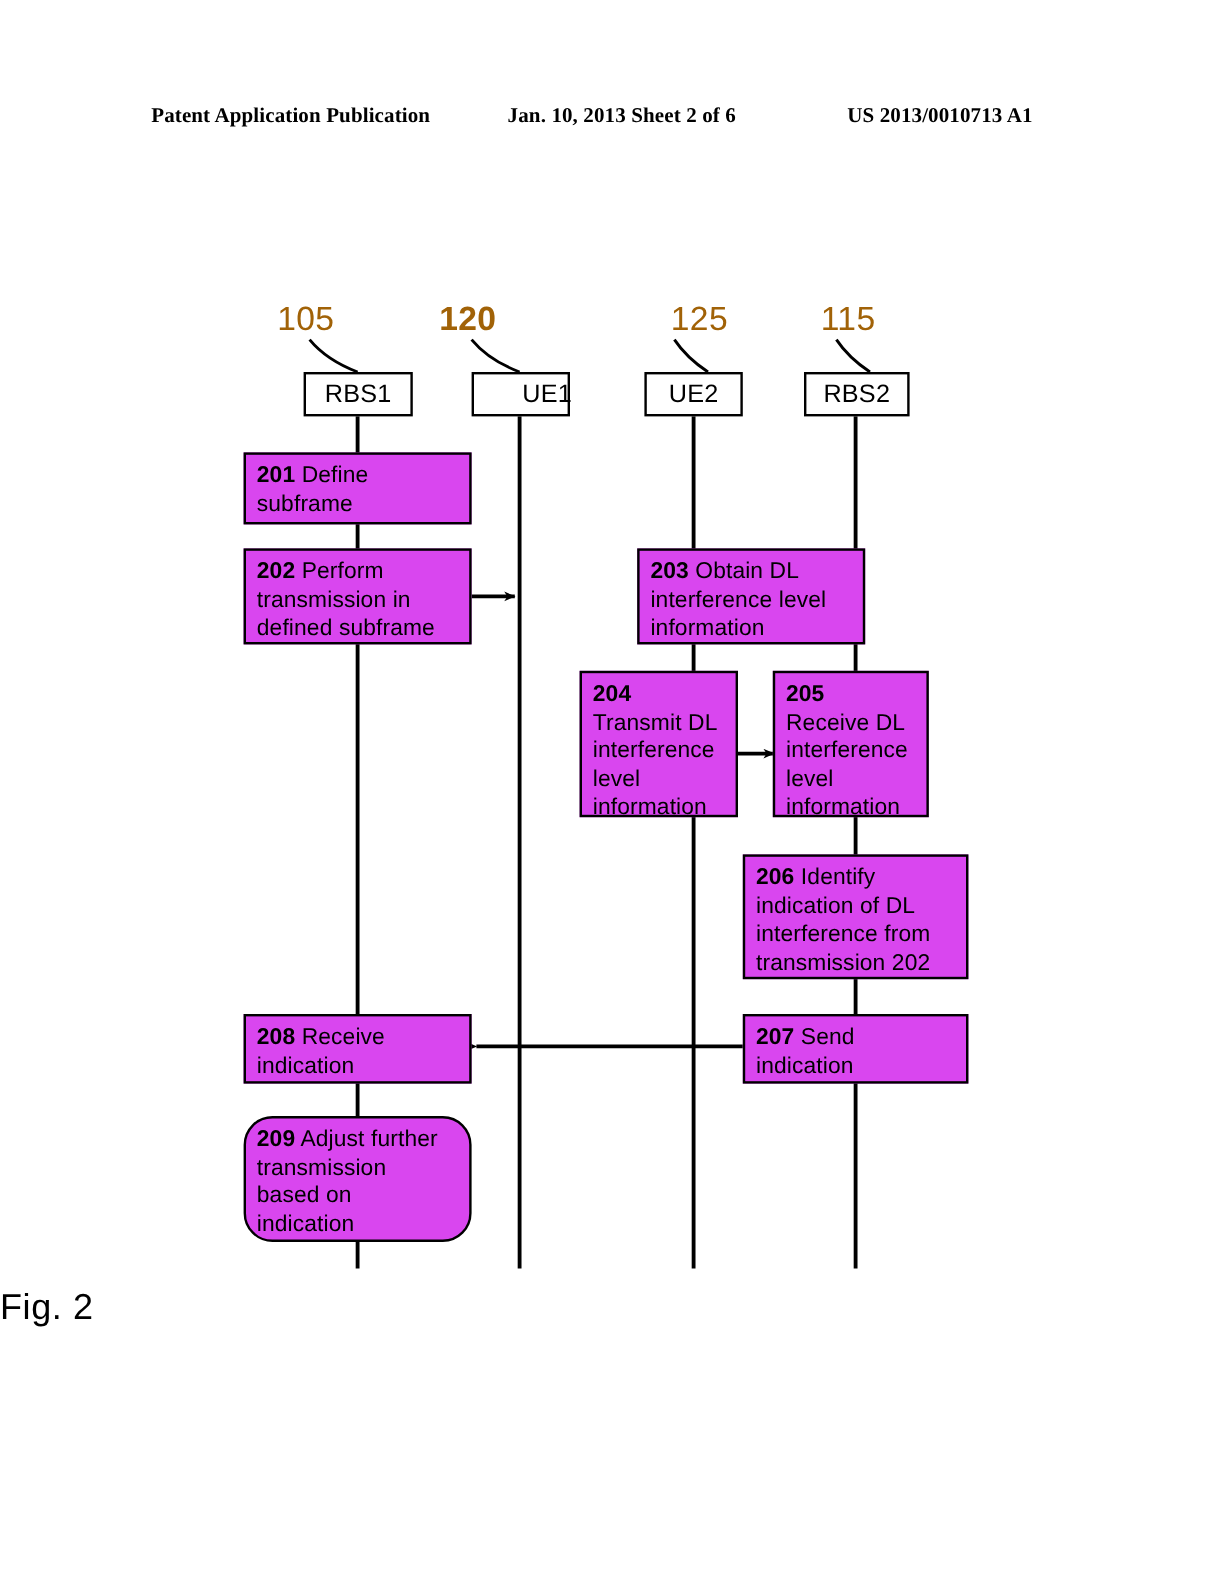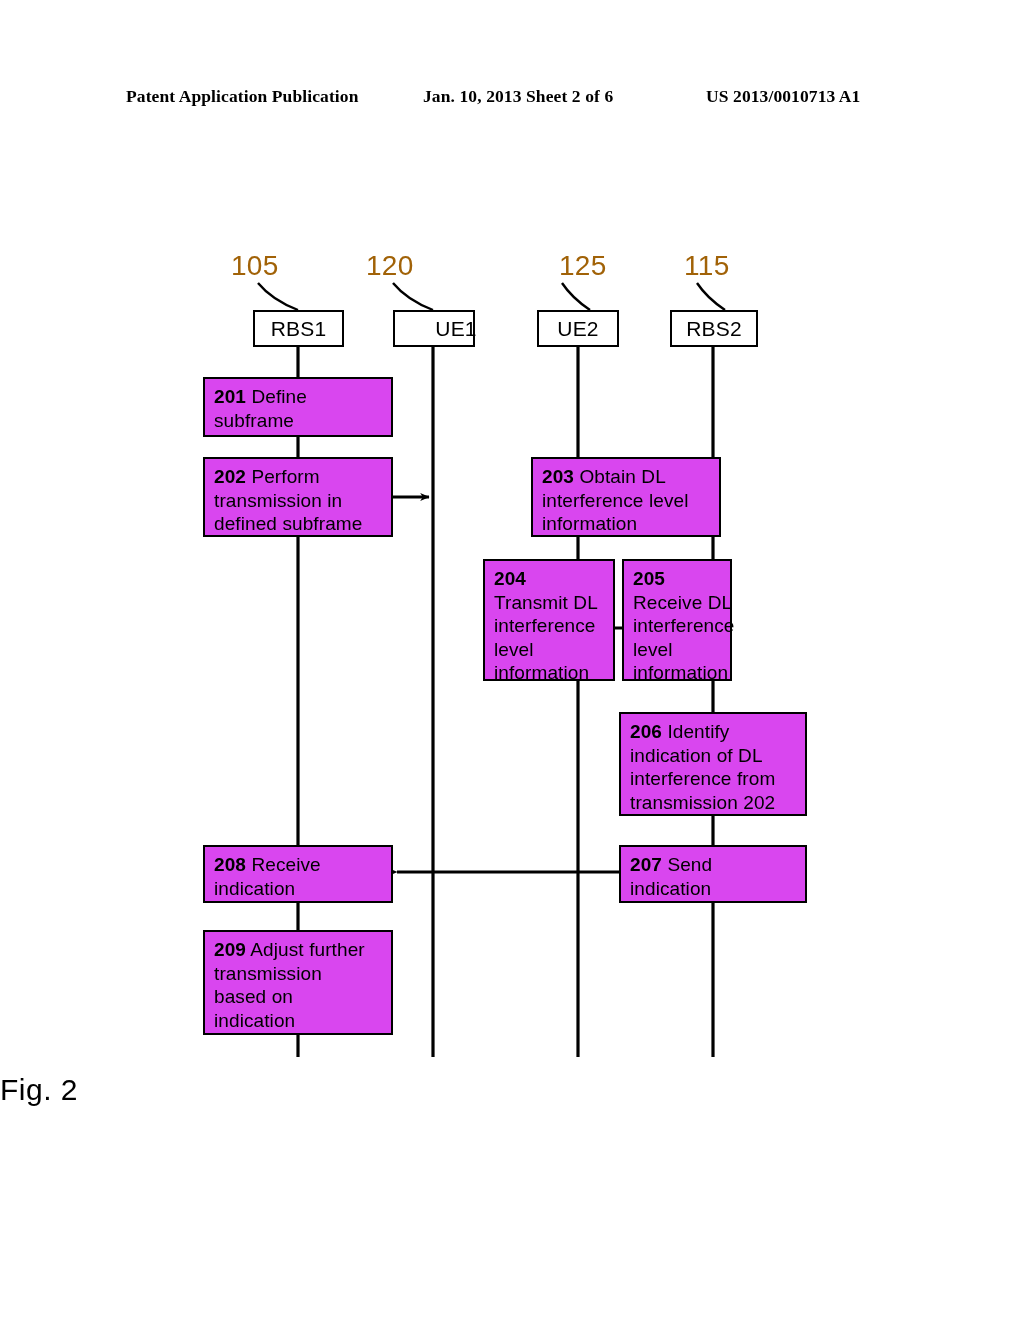--- a/index.html
+++ b/index.html
@@ -157,21 +157,21 @@
     <path d="M393,283 Q407,300 433,310" fill="none" stroke="#000" stroke-width="2.4"></path>
     <path d="M562,283 Q572,298 590,310" fill="none" stroke="#000" stroke-width="2.4"></path>
     <path d="M697,283 Q707,298 725,310" fill="none" stroke="#000" stroke-width="2.4"></path>
 
     <line x1="393" y1="497" x2="429" y2="497" stroke="#000" stroke-width="3" marker-end="url(#arrowR)"></line>
     <line x1="615" y1="628" x2="645" y2="628" stroke="#000" stroke-width="3" marker-end="url(#arrowR)"></line>
     <line x1="619" y1="872" x2="397" y2="872" stroke="#000" stroke-width="3" marker-end="url(#arrowL)"></line>
   </svg>
 
   <div class="ref-num" style="left:231px; top:250px;">105</div>
-  <div class="ref-num" style="left:366px; top:250px;">120</div>
+  <div class="ref-num" style="left:366px; top:250px;font-weight:bold;">120</div>
   <div class="ref-num" style="left:559px; top:250px;">125</div>
   <div class="ref-num" style="left:684px; top:250px;">115</div>
 
   <div class="node-box" style="left:253px; top:310px; width:91px; height:37px;">
     <span>RBS1</span>
   </div>
   <div class="node-box" style="left:393px; top:310px; width:82px; height:37px;padding-left:44px;">
     <span>UE1</span>
   </div>
   <div class="node-box" style="left:537px; top:310px; width:82px; height:37px;">
@@ -225,21 +225,21 @@
       <span class="stxt">interference</span>
     </span>
     <span class="line">
       <span class="stxt">level</span>
     </span>
     <span class="line">
       <span class="stxt">information</span>
     </span>
   </div>
 
-  <div class="step-box" style="left:622px; top:559px; width:110px; height:122px;">
+  <div class="step-box" style="left:644px; top:559px; width:130px; height:122px;">
     <span class="line">
       <span class="sid">205</span>
     </span>
     <span class="line">
       <span class="stxt">Receive DL</span>
     </span>
     <span class="line">
       <span class="stxt">interference</span>
     </span>
     <span class="line">
@@ -276,21 +276,21 @@
 
   <div class="step-box" style="left:203px; top:845px; width:190px; height:58px;">
     <span class="line">
       <span class="sid">208</span><span class="stxt"> Receive</span>
     </span>
     <span class="line">
       <span class="stxt">indication</span>
     </span>
   </div>
 
-  <div class="step-box" style="left:203px; top:930px; width:190px; height:105px;">
+  <div class="step-box" style="left:203px; top:930px; width:190px; height:105px;border-radius:24px;">
     <span class="line">
       <span class="sid">209</span><span class="stxt"> Adjust further</span>
     </span>
     <span class="line">
       <span class="stxt">transmission</span>
     </span>
     <span class="line">
       <span class="stxt">based on</span>
     </span>
     <span class="line">

